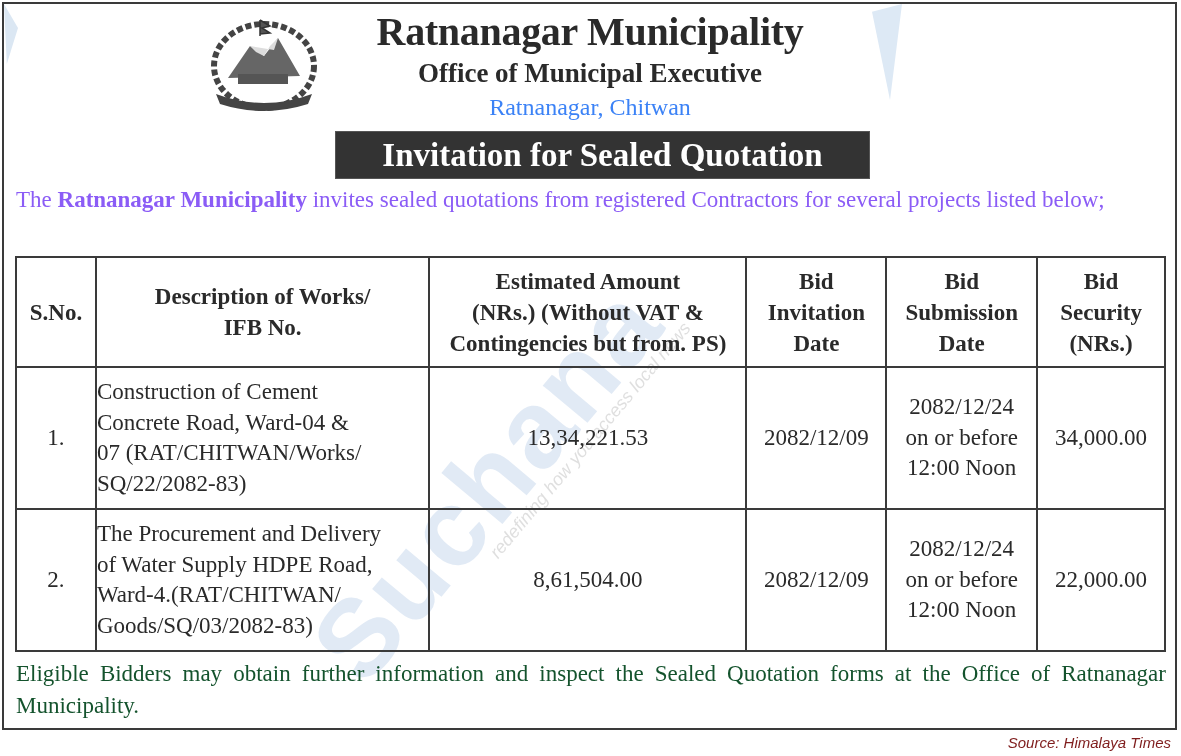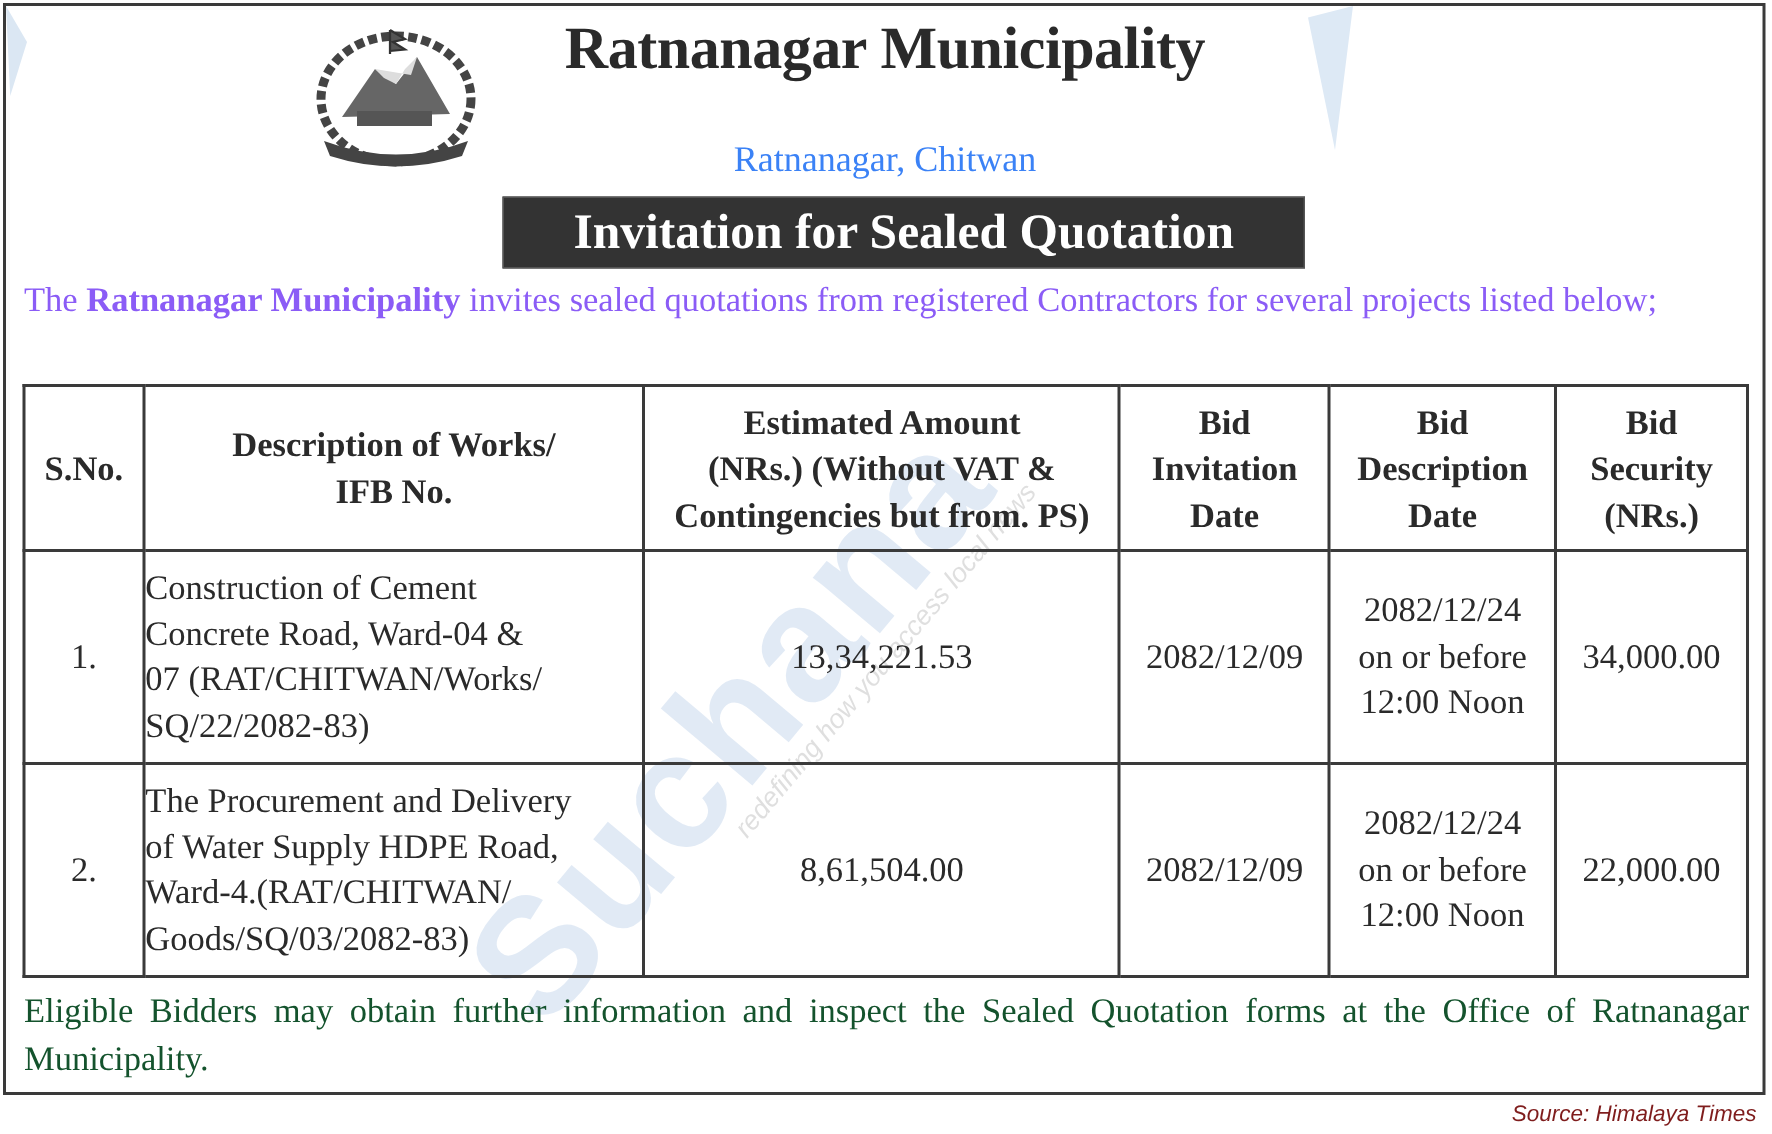--- a/index.html
+++ b/index.html
@@ -80,20 +80,21 @@
 <div class="header">
   <svg class="emblem" viewBox="0 0 112 96">
     <ellipse cx="56" cy="50" rx="50" ry="42" fill="none" stroke="#444" stroke-width="6" stroke-dasharray="6 3"></ellipse>
     <polygon points="20,62 42,30 56,40 70,22 92,60" fill="#666"></polygon>
     <polygon points="42,30 48,36 56,40 62,30 70,22 66,34" fill="#ddd"></polygon>
     <path d="M52 4 L52 20 M52 4 L62 10 L54 12 L62 17 L52 18" stroke="#333" fill="#555" stroke-width="1.5"></path>
     <rect x="30" y="58" width="50" height="10" fill="#555"></rect>
     <path d="M8 78 Q56 96 104 78 L100 88 Q56 102 12 88 Z" fill="#444"></path>
   </svg>
   <div class="title">Ratnanagar Municipality</div>
+  <div class="subtitle">Office of Municipal Executive</div>
   <div class="location">Ratnanagar, Chitwan</div>
 </div>
 
 <div class="banner">Invitation for Sealed Quotation</div>
 
 <div class="intro"><span>The </span><b>Ratnanagar Municipality</b><span> invites sealed quotations from registered Contractors for several projects listed below;</span></div>
 
 <table class="bids">
   <colgroup>
     <col style="width:80px">
@@ -102,21 +103,21 @@
     <col style="width:140px">
       <col style="width:151px">
       <col style="width:128px">
   </colgroup>
   <thead>
     <tr>
       <th><span>S.No.</span></th>
       <th><span>Description of Works/</span><br><span>IFB No.</span></th>
       <th><span>Estimated Amount</span><br><span>(NRs.) (Without VAT &amp;</span><br><span>Contingencies but from. PS)</span></th>
       <th><span>Bid</span><br><span>Invitation</span><br><span>Date</span></th>
-      <th><span>Bid</span><br><span>Description</span><br><span>Date</span></th>
+      <th><span>Bid</span><br><span>Submission</span><br><span>Date</span></th>
       <th><span>Bid</span><br><span>Security</span><br><span>(NRs.)</span></th>
     </tr>
   </thead>
   <tbody>
     <tr>
       <td>1.</td>
       <td class="desc"><span>Construction of Cement</span><br><span>Concrete Road, Ward-04 &amp;</span><br><span>07 (RAT/CHITWAN/Works/</span><br><span>SQ/22/2082-83)</span></td>
       <td>13,34,221.53</td>
       <td>2082/12/09</td>
       <td><span>2082/12/24</span><br><span>on or before</span><br><span>12:00 Noon</span></td>

